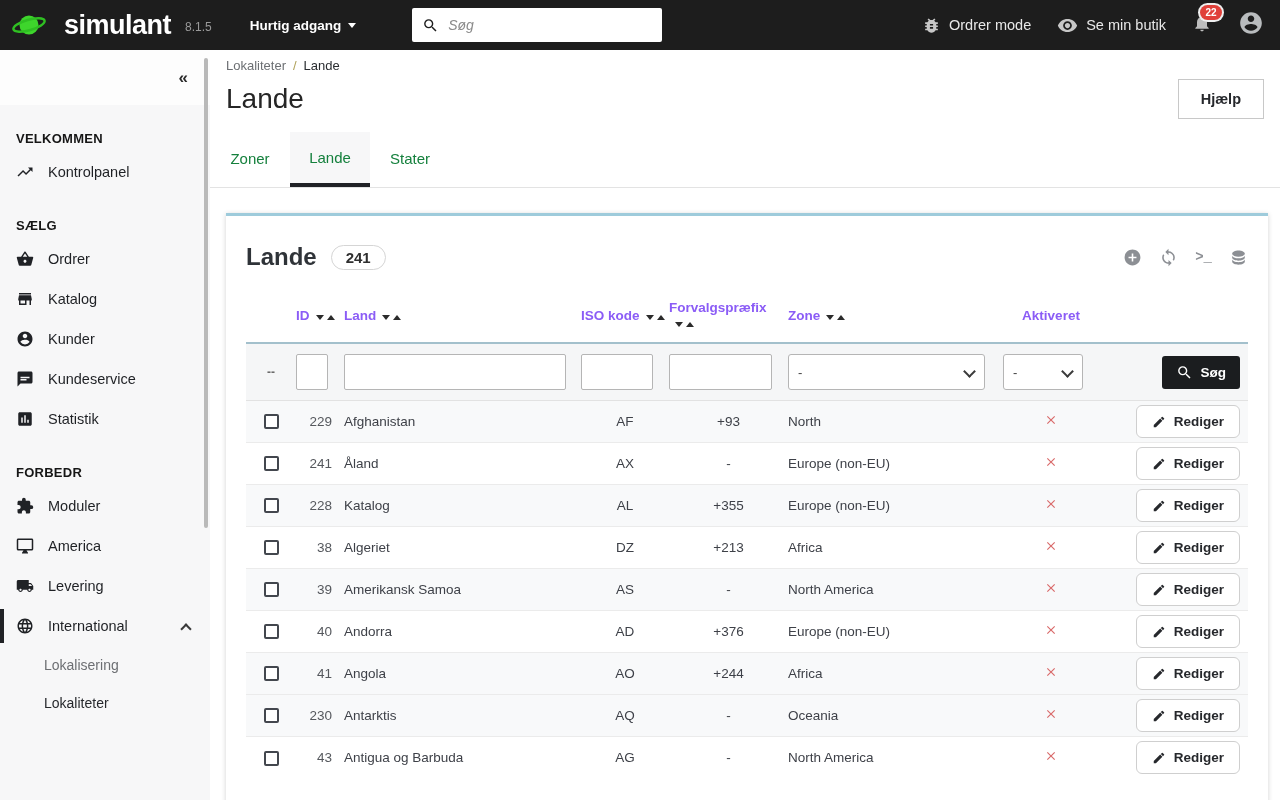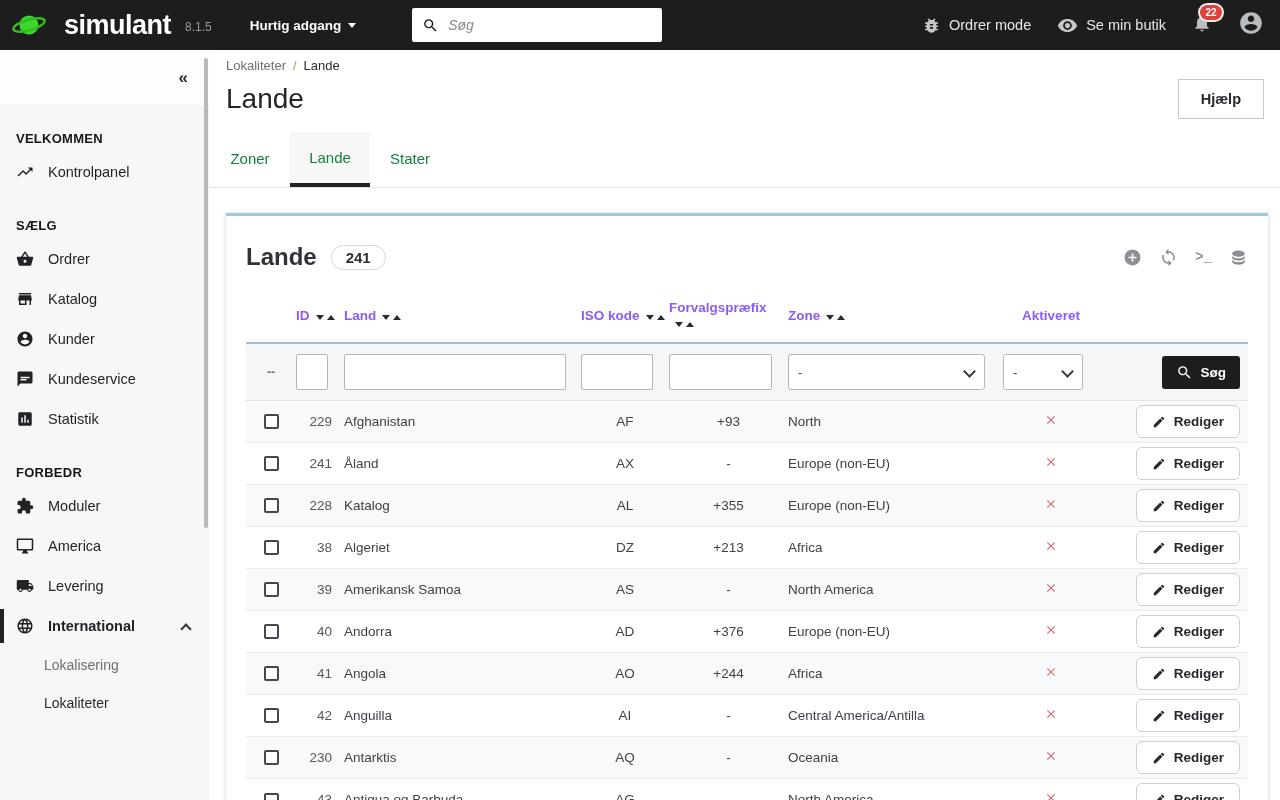--- a/index.html
+++ b/index.html
@@ -31,21 +31,21 @@
   .layout { display:flex; height:750px; }
 
   
   .sidebar { width:210px; background:#f7f7f8; position:relative; flex-shrink:0; }
   .sb-top { height:55px; background:#fdfdfd; display:flex; align-items:center; justify-content:flex-end; padding-right:22px; }
   .collapse-btn { font-size:17px; font-weight:bold; color:#2a2a2a; cursor:pointer; }
   .sb-scrollbar { position:absolute; right:2px; top:8px; width:4px; height:470px; background:#b9b9b9; border-radius:2px; }
   .nav-section-title { font-size:13px; font-weight:bold; color:#161616; letter-spacing:0.02em; margin:26px 16px 6px; }
   .nav-item { height:40px; display:flex; align-items:center; gap:14px; padding-left:16px; font-size:14.5px; color:#1f2125; cursor:pointer; position:relative; }
   .nav-item .icon svg { color:#202226; }
-  .nav-item.active { font-weight:bold; }
+  .nav-item.active { font-weight:normal; }
   .nav-item.active::before { content:''; position:absolute; left:0; top:3px; bottom:3px; width:4px; background:#202226; }
   .chev-up { width:8px; height:8px; border-right:2px solid #3a3a3a; border-bottom:2px solid #3a3a3a;
              transform:rotate(-135deg); margin-left:auto; margin-right:20px; margin-top:5px; }
   .nav-sub-item { height:38px; display:flex; align-items:center; padding-left:44px; font-size:14px; color:#6d6f73; cursor:pointer; }
   .nav-sub-item.active { color:#26282c; }
 
   
   .main { flex:1; background:#fff; overflow:hidden; }
   .page-head { padding:8px 16px 0 16px; }
   .breadcrumb { font-size:13px; color:#6c6f73; display:flex; gap:7px; }
@@ -519,41 +519,20 @@
                 </span></td>
               <td class="td-actions"><button class="btn-edit">
                   <span class="icon">
                     <svg width="14" height="14" viewBox="0 0 24 24">
                       <path d="M3 17.25V21h3.75L17.81 9.94l-3.75-3.75L3 17.25zM20.71 7.04a1 1 0 0 0 0-1.41l-2.34-2.34a1 1 0 0 0-1.41 0l-1.83 1.83 3.75 3.75 1.83-1.83z" fill="currentColor"></path>
                     </svg>
                   </span>
                   <span>Rediger</span>
                 </button></td>
             </tr>
-            <tr class="data-row">
-              <td class="center"><input type="checkbox" class="row-check" style=""></td>
-              <td class="td-id right">42</td>
-              <td>Anguilla</td>
-              <td class="center">AI</td>
-              <td class="center">-</td>
-              <td>Central America/Antilla</td>
-              <td class="center"><span class="icon x-icon">
-                  <svg width="14" height="14" viewBox="0 0 24 24">
-                    <path d="M19 6.41L17.59 5 12 10.59 6.41 5 5 6.41 10.59 12 5 17.59 6.41 19 12 13.41 17.59 19 19 17.59 13.41 12z" fill="currentColor"></path>
-                  </svg>
-                </span></td>
-              <td class="td-actions"><button class="btn-edit">
-                  <span class="icon">
-                    <svg width="14" height="14" viewBox="0 0 24 24">
-                      <path d="M3 17.25V21h3.75L17.81 9.94l-3.75-3.75L3 17.25zM20.71 7.04a1 1 0 0 0 0-1.41l-2.34-2.34a1 1 0 0 0-1.41 0l-1.83 1.83 3.75 3.75 1.83-1.83z" fill="currentColor"></path>
-                    </svg>
-                  </span>
-                  <span>Rediger</span>
-                </button></td>
-            </tr>
             <tr class="data-row odd">
               <td class="center"><input type="checkbox" class="row-check" style=""></td>
               <td class="td-id right">230</td>
               <td>Antarktis</td>
               <td class="center">AQ</td>
               <td class="center">-</td>
               <td>Oceania</td>
               <td class="center"><span class="icon x-icon">
                   <svg width="14" height="14" viewBox="0 0 24 24">
                     <path d="M19 6.41L17.59 5 12 10.59 6.41 5 5 6.41 10.59 12 5 17.59 6.41 19 12 13.41 17.59 19 19 17.59 13.41 12z" fill="currentColor"></path>

